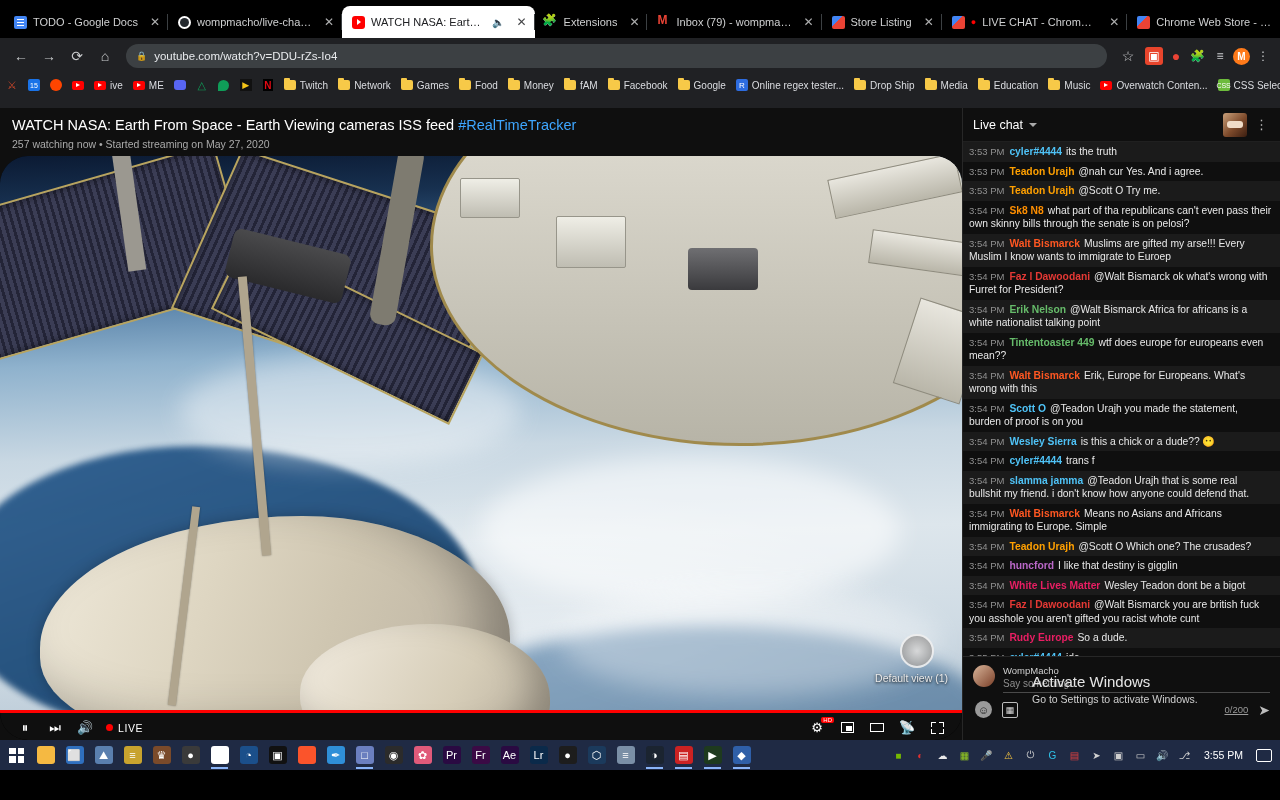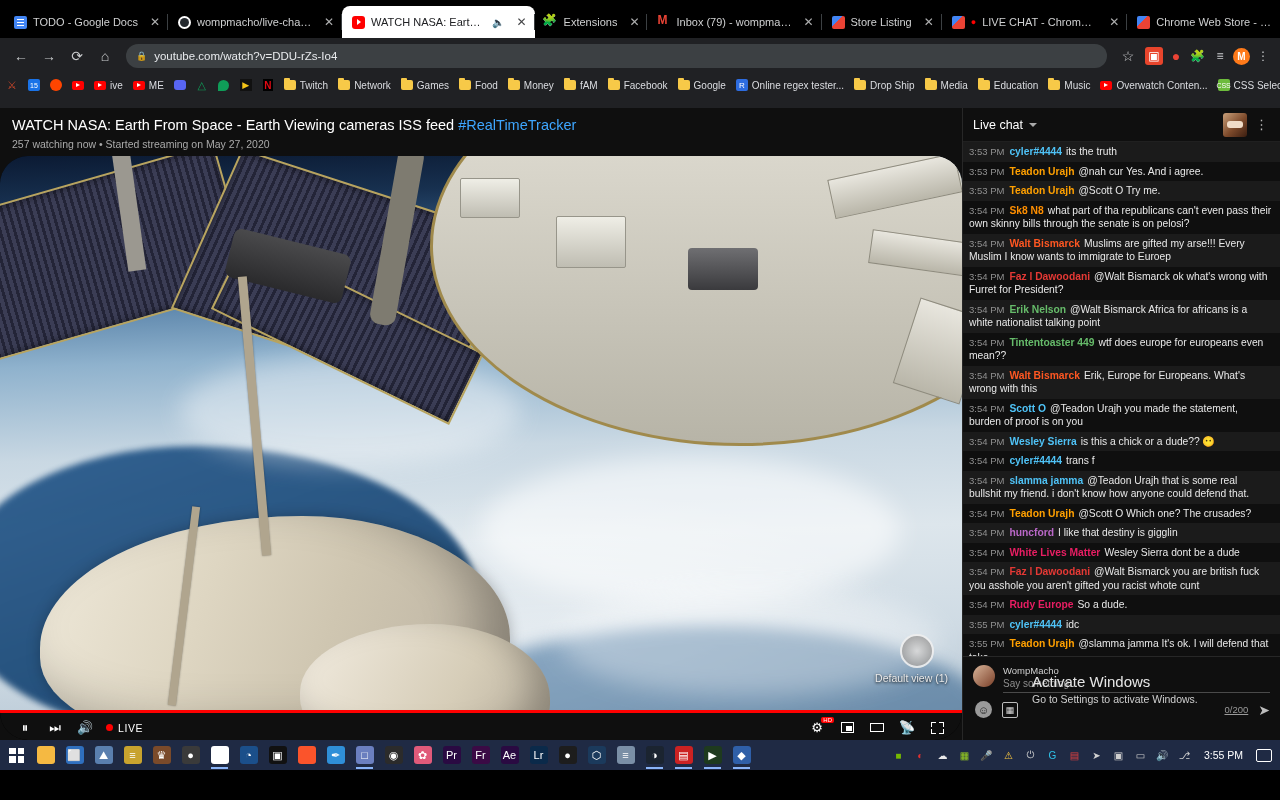--- a/index.html
+++ b/index.html
@@ -531,23 +531,24 @@
         <div class="msg"><span class="time">3:54 PM</span><span class="author" style="color:#ff8f00">Sk8 N8</span><span class="body">what part of tha republicans can't even pass their own skinny bills through the senate is on pelosi?</span></div>
         <div class="msg"><span class="time">3:54 PM</span><span class="author" style="color:#ff5722">Walt Bismarck</span><span class="body">Muslims are gifted my arse!!! Every Muslim I know wants to immigrate to Euroep</span></div>
         <div class="msg"><span class="time">3:54 PM</span><span class="author" style="color:#e53935">Faz l Dawoodani</span><span class="body">@Walt Bismarck ok what's wrong with Furret for President?</span></div>
         <div class="msg"><span class="time">3:54 PM</span><span class="author" style="color:#66bb6a">Erik Nelson</span><span class="body">@Walt Bismarck Africa for africans is a white nationalist talking point</span></div>
         <div class="msg"><span class="time">3:54 PM</span><span class="author" style="color:#66bb6a">Tintentoaster 449</span><span class="body">wtf does europe for europeans even mean??</span></div>
         <div class="msg"><span class="time">3:54 PM</span><span class="author" style="color:#ff5722">Walt Bismarck</span><span class="body">Erik, Europe for Europeans. What's wrong with this</span></div>
         <div class="msg"><span class="time">3:54 PM</span><span class="author" style="color:#4fc3f7">Scott O</span><span class="body">@Teadon Urajh you made the statement, burden of proof is on you</span></div>
         <div class="msg"><span class="time">3:54 PM</span><span class="author" style="color:#4fc3f7">Wesley Sierra</span><span class="body">is this a chick or a dude?? 😶</span></div>
         <div class="msg"><span class="time">3:54 PM</span><span class="author" style="color:#4fc3f7">cyler#4444</span><span class="body">trans f</span></div>
         <div class="msg"><span class="time">3:54 PM</span><span class="author" style="color:#4fc3f7">slamma jamma</span><span class="body">@Teadon Urajh that is some real bullshit my friend. i don't know how anyone could defend that.</span></div>
+        <div class="msg"><span class="time">3:54 PM</span><span class="author" style="color:#ff5722">Walt Bismarck</span><span class="body">Means no Asians and Africans immigrating to Europe. Simple</span></div>
         <div class="msg"><span class="time">3:54 PM</span><span class="author" style="color:#ffa000">Teadon Urajh</span><span class="body">@Scott O Which one? The crusades?</span></div>
         <div class="msg"><span class="time">3:54 PM</span><span class="author" style="color:#ba68c8">huncford</span><span class="body">I like that destiny is gigglin</span></div>
-        <div class="msg"><span class="time">3:54 PM</span><span class="author" style="color:#e91e63">White Lives Matter</span><span class="body">Wesley Sierra dont be a dude</span></div>
+        <div class="msg"><span class="time">3:54 PM</span><span class="author" style="color:#e91e63">White Lives Matter</span><span class="body">Wesley Teadon dont be a bigot</span></div>
         <div class="msg"><span class="time">3:54 PM</span><span class="author" style="color:#e53935">Faz l Dawoodani</span><span class="body">@Walt Bismarck you are british fuck you asshole you aren't gifted you racist whote cunt</span></div>
         <div class="msg"><span class="time">3:54 PM</span><span class="author" style="color:#e91e63">Rudy Europe</span><span class="body">So a dude.</span></div>
         <div class="msg"><span class="time">3:55 PM</span><span class="author" style="color:#4fc3f7">cyler#4444</span><span class="body">idc</span></div>
         <div class="msg"><span class="time">3:55 PM</span><span class="author" style="color:#ffa000">Teadon Urajh</span><span class="body">@slamma jamma It's ok. I will defend that take.</span></div>
       </div>
 
     <div class="chat-foot">
       <div class="cf-row">
         <div class="cf-av"></div>
         <div class="cf-mid">

